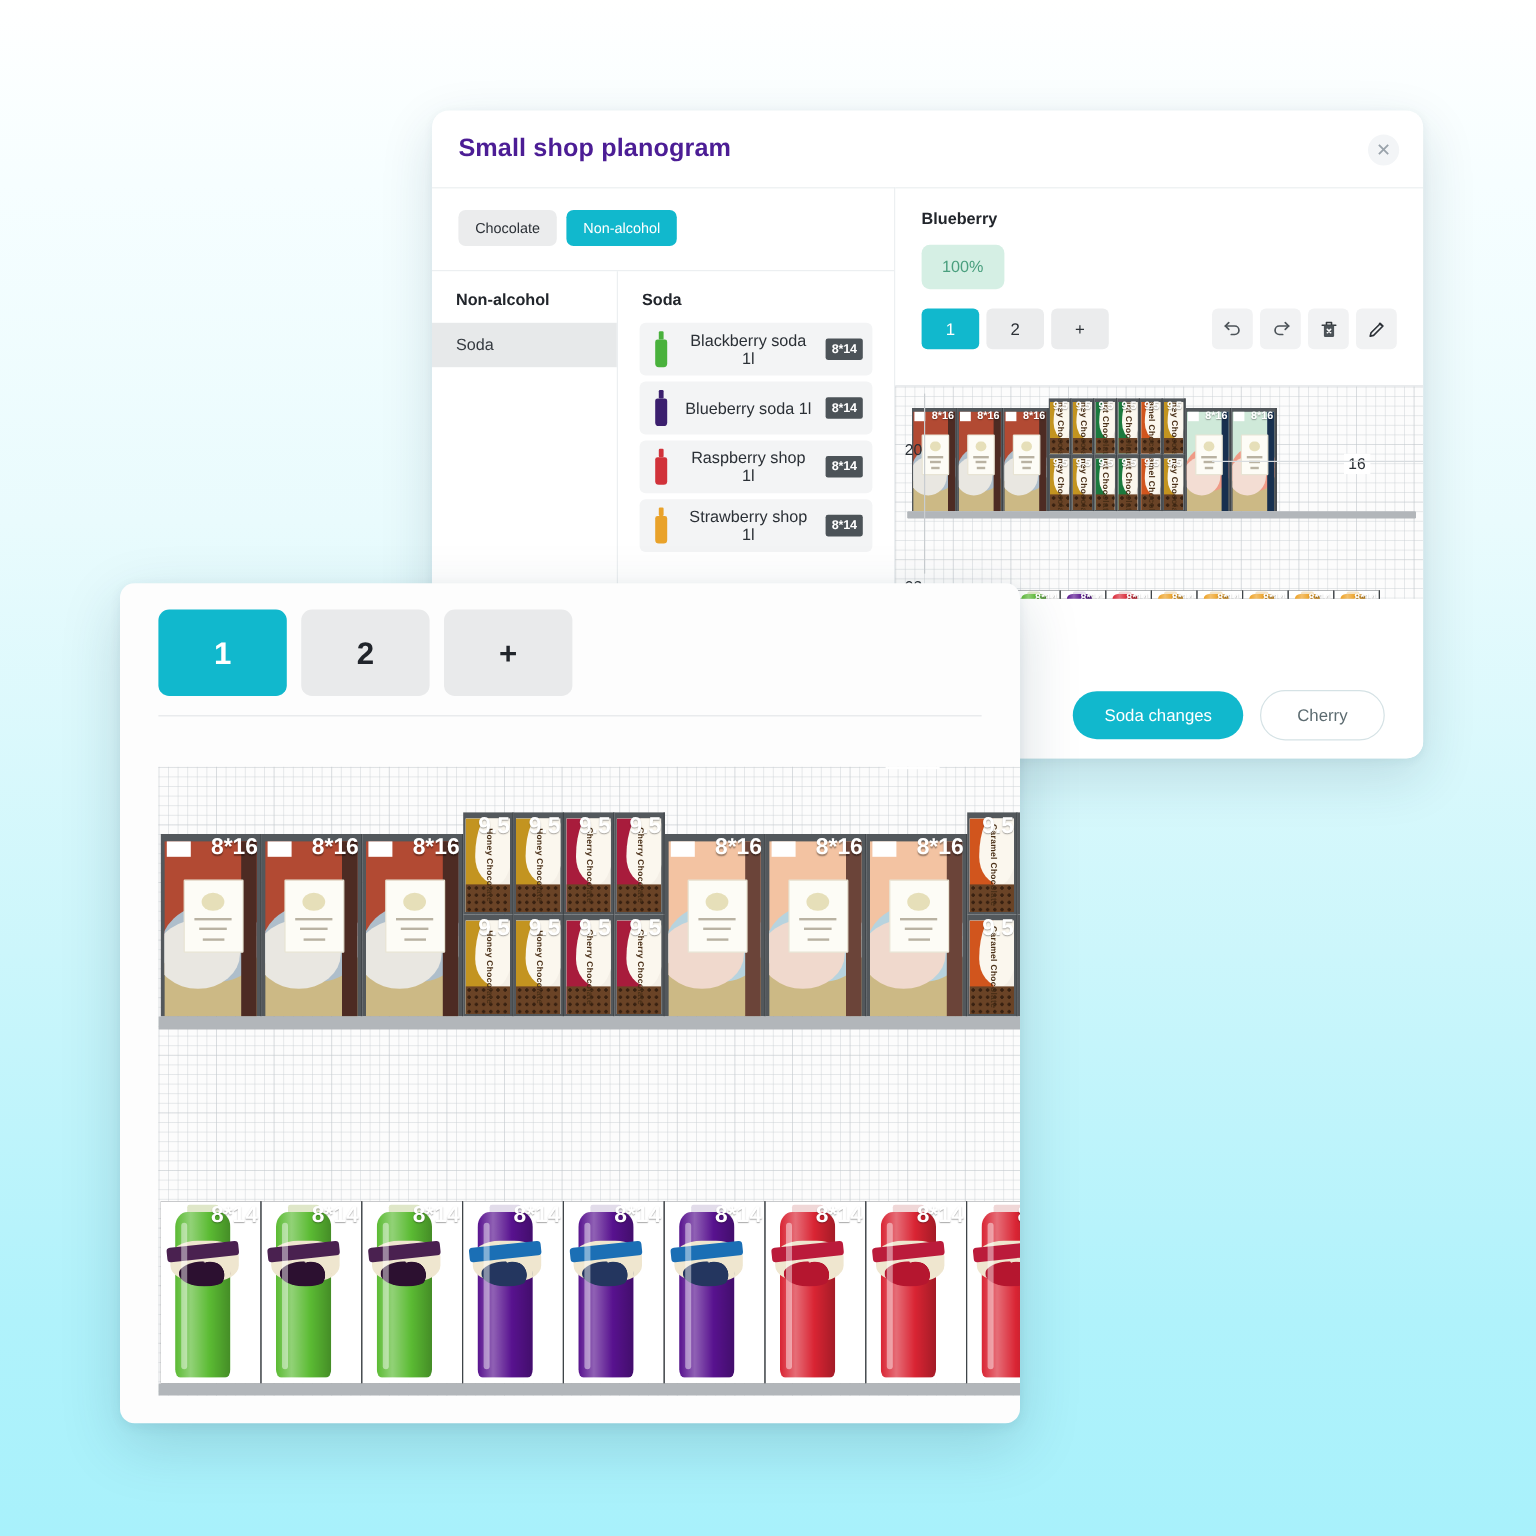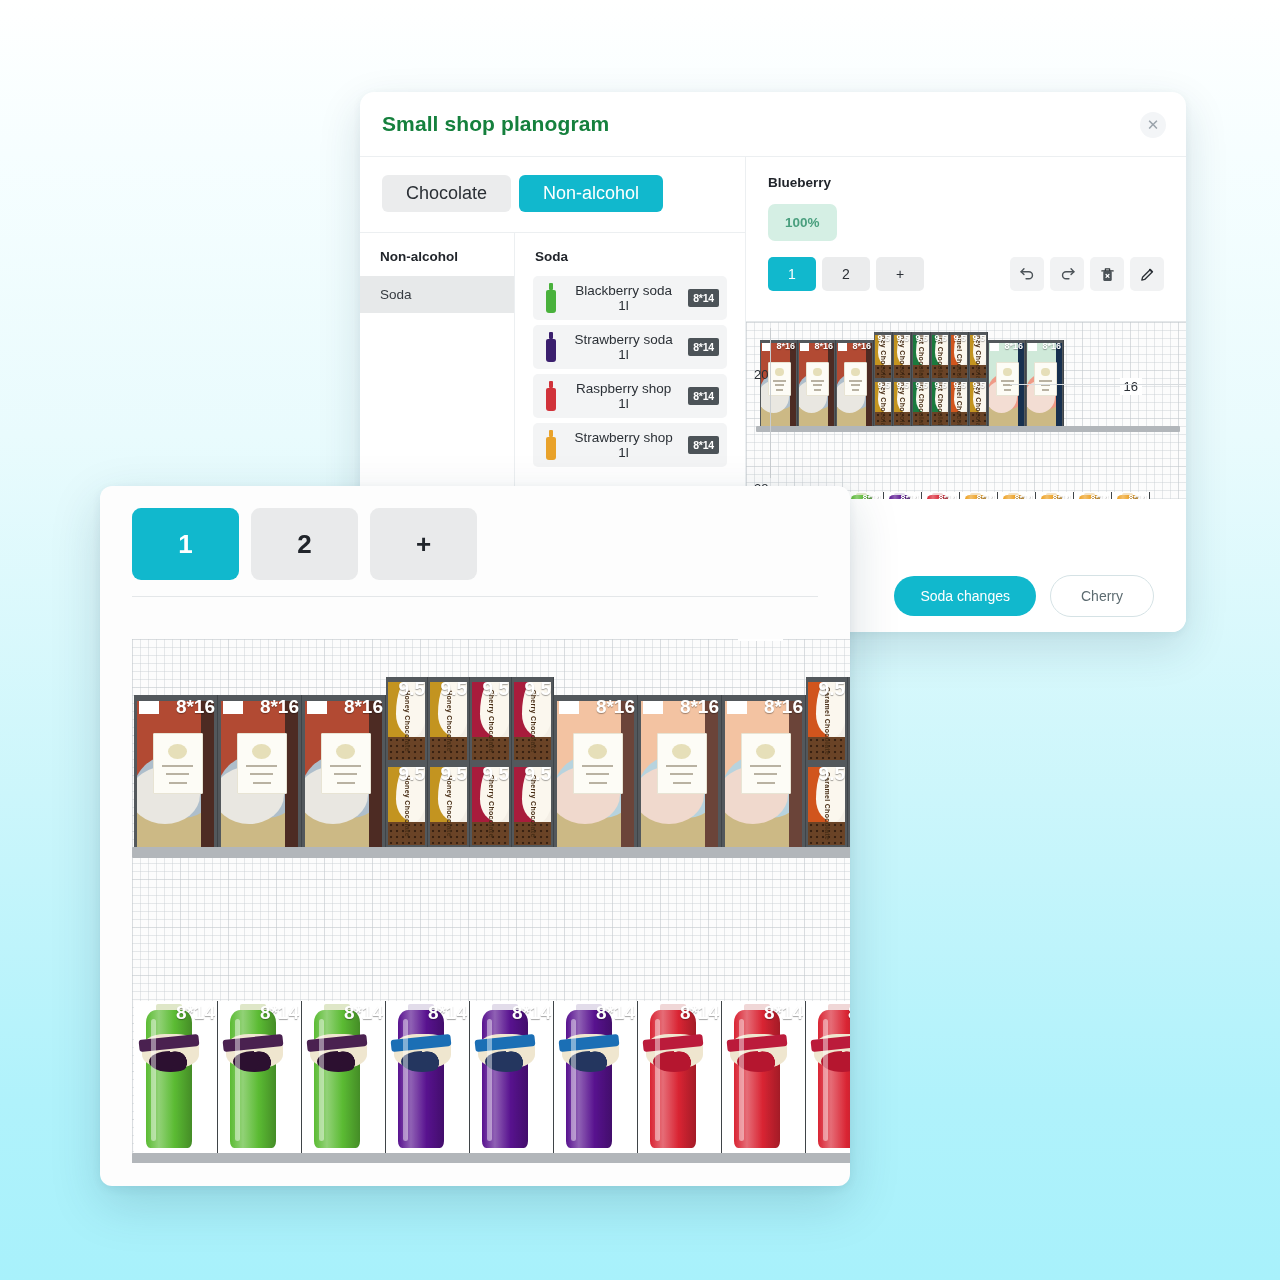--- a/index.html
+++ b/index.html
@@ -17,34 +17,34 @@
     width: 826px; height: 540px;
     background: #ffffff;
     border-radius: 14px;
     box-shadow: 0 16px 44px rgba(20,60,80,.14), 0 2px 8px rgba(20,60,80,.06);
     overflow: hidden;
   }
   .modal-header {
     height: 64px; display: flex; align-items: center;
     padding: 0 26px 0 22px; position: relative;
   }
-  .modal-title { font-size: 21px; font-weight: bold; color: #15803d; letter-spacing: .1px; }
+  .modal-title { font-size: 21px; font-weight: bold; color: #4c1d95; letter-spacing: .1px; }
   .close-btn {
     position: absolute; right: 20px; top: 20px;
     width: 26px; height: 26px; border-radius: 50%;
     background: #f3f5f7; display: flex; align-items: center; justify-content: center;
     color: #9aa3ab; font-size: 15px; cursor: pointer;
   }
   .modal-body { display: flex; height: calc(100% - 64px); }
   .modal-left { width: 386px; border-top: 1px solid #eceff1; border-right: 1px solid #eceff1; }
   .modal-right { flex: 1; border-top: 1px solid #eceff1; position: relative; }
 
   .cat-tabs { display: flex; gap: 8px; padding: 18px 22px 20px 22px; border-bottom: 1px solid #eceff1; }
   .cat-tab {
-    padding: 8px 24px; border-radius: 6px; font-size: 18px;
+    padding: 8px 14px; border-radius: 6px; font-size: 12px;
     background: #ebeced; color: #2b3036; cursor: pointer; white-space: nowrap;
   }
   .cat-tab.active { background: #11b8cd; color: #fff; }
 
   .cols { display: flex; height: calc(100% - 78px); }
   .col-cats { width: 155px; border-right: 1px solid #eceff1; }
   .col-prods { flex: 1; }
   .col-head { font-size: 13.5px; font-weight: bold; color: #21252b; padding: 16px 20px 12px 20px; }
   .cat-item { font-size: 13.5px; color: #353a40; padding: 11px 20px; cursor: pointer; }
   .cat-item.selected { background: #e7e9ea; }
@@ -66,21 +66,21 @@
   .prod-name { flex: 1; font-size: 13.5px; color: #2b3036; text-align: center; }
   .badge-dark {
     background: #4c5358; color: #fff; font-size: 10.5px; font-weight: bold;
     padding: 3px 5px; border-radius: 2px; letter-spacing: -.2px;
   }
 
   .right-pad { padding: 18px 22px; }
   .complete-label { font-size: 13.5px; font-weight: bold; color: #21252b; }
   .pct-badge {
     margin-top: 14px; display: inline-block; background: #d5efe4; color: #4a9f7e;
-    font-size: 13.5px; padding: 11px 17px; border-radius: 7px; font-weight: bold;
+    font-size: 13.5px; padding: 11px 17px; border-radius: 7px;
   }
   .shelf-tabs-row { display: flex; align-items: center; margin-top: 16px; }
   .shelf-tabs { display: flex; gap: 6px; }
   .s-tab {
     width: 48px; height: 34px; border-radius: 5px; background: #ebeced;
     display: flex; align-items: center; justify-content: center;
     font-size: 14px; color: #2b3036; cursor: pointer;
   }
   .s-tab.active { background: #11b8cd; color: #fff; }
   .tools { margin-left: auto; display: flex; gap: 6px; }
@@ -232,21 +232,21 @@
                 <div class="prod-thumb">
                   <i style="background:#49b13c"></i>
                 </div>
                 <div class="prod-name">Blackberry soda 1l</div>
                 <div class="badge-dark">8*14</div>
               </div>
               <div class="prod-row">
                 <div class="prod-thumb">
                   <i style="background:#3b1f6e"></i>
                 </div>
-                <div class="prod-name">Strawberry soda 1l</div>
+                <div class="prod-name">Blueberry soda 1l</div>
                 <div class="badge-dark">8*14</div>
               </div>
               <div class="prod-row">
                 <div class="prod-thumb">
                   <i style="background:#d1323a"></i>
                 </div>
                 <div class="prod-name">Raspberry shop 1l</div>
                 <div class="badge-dark">8*14</div>
               </div>
               <div class="prod-row">

